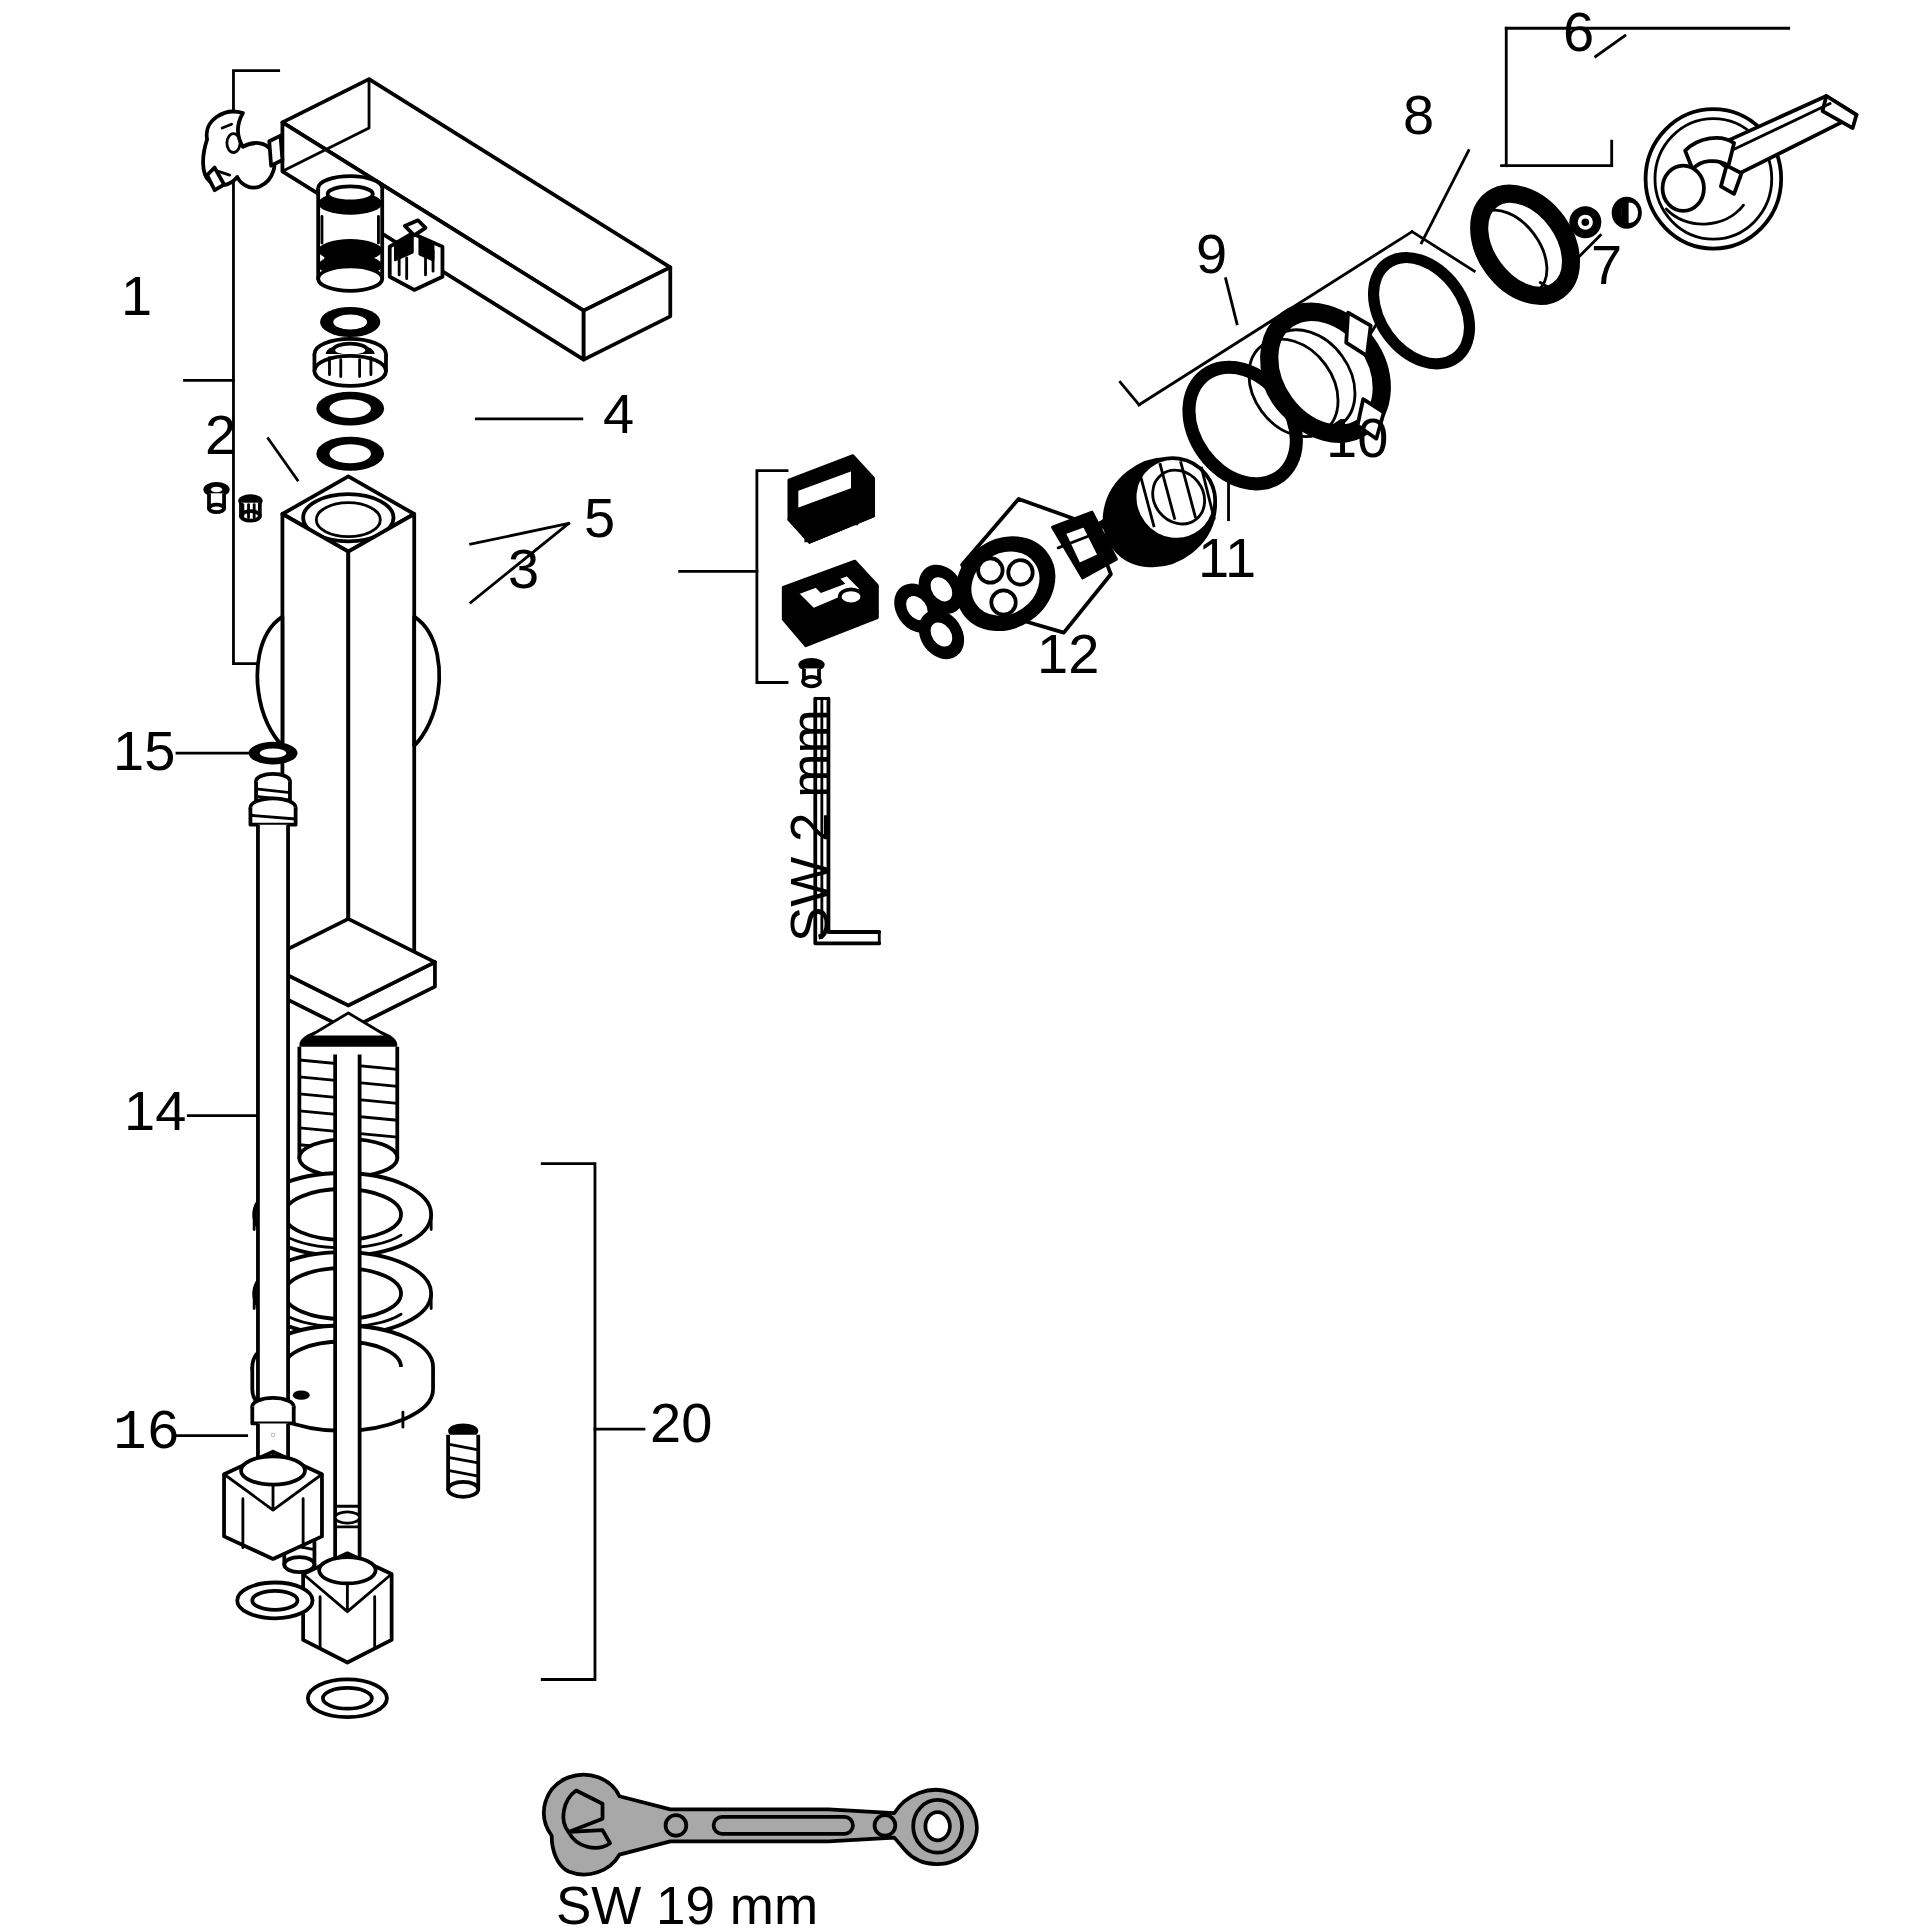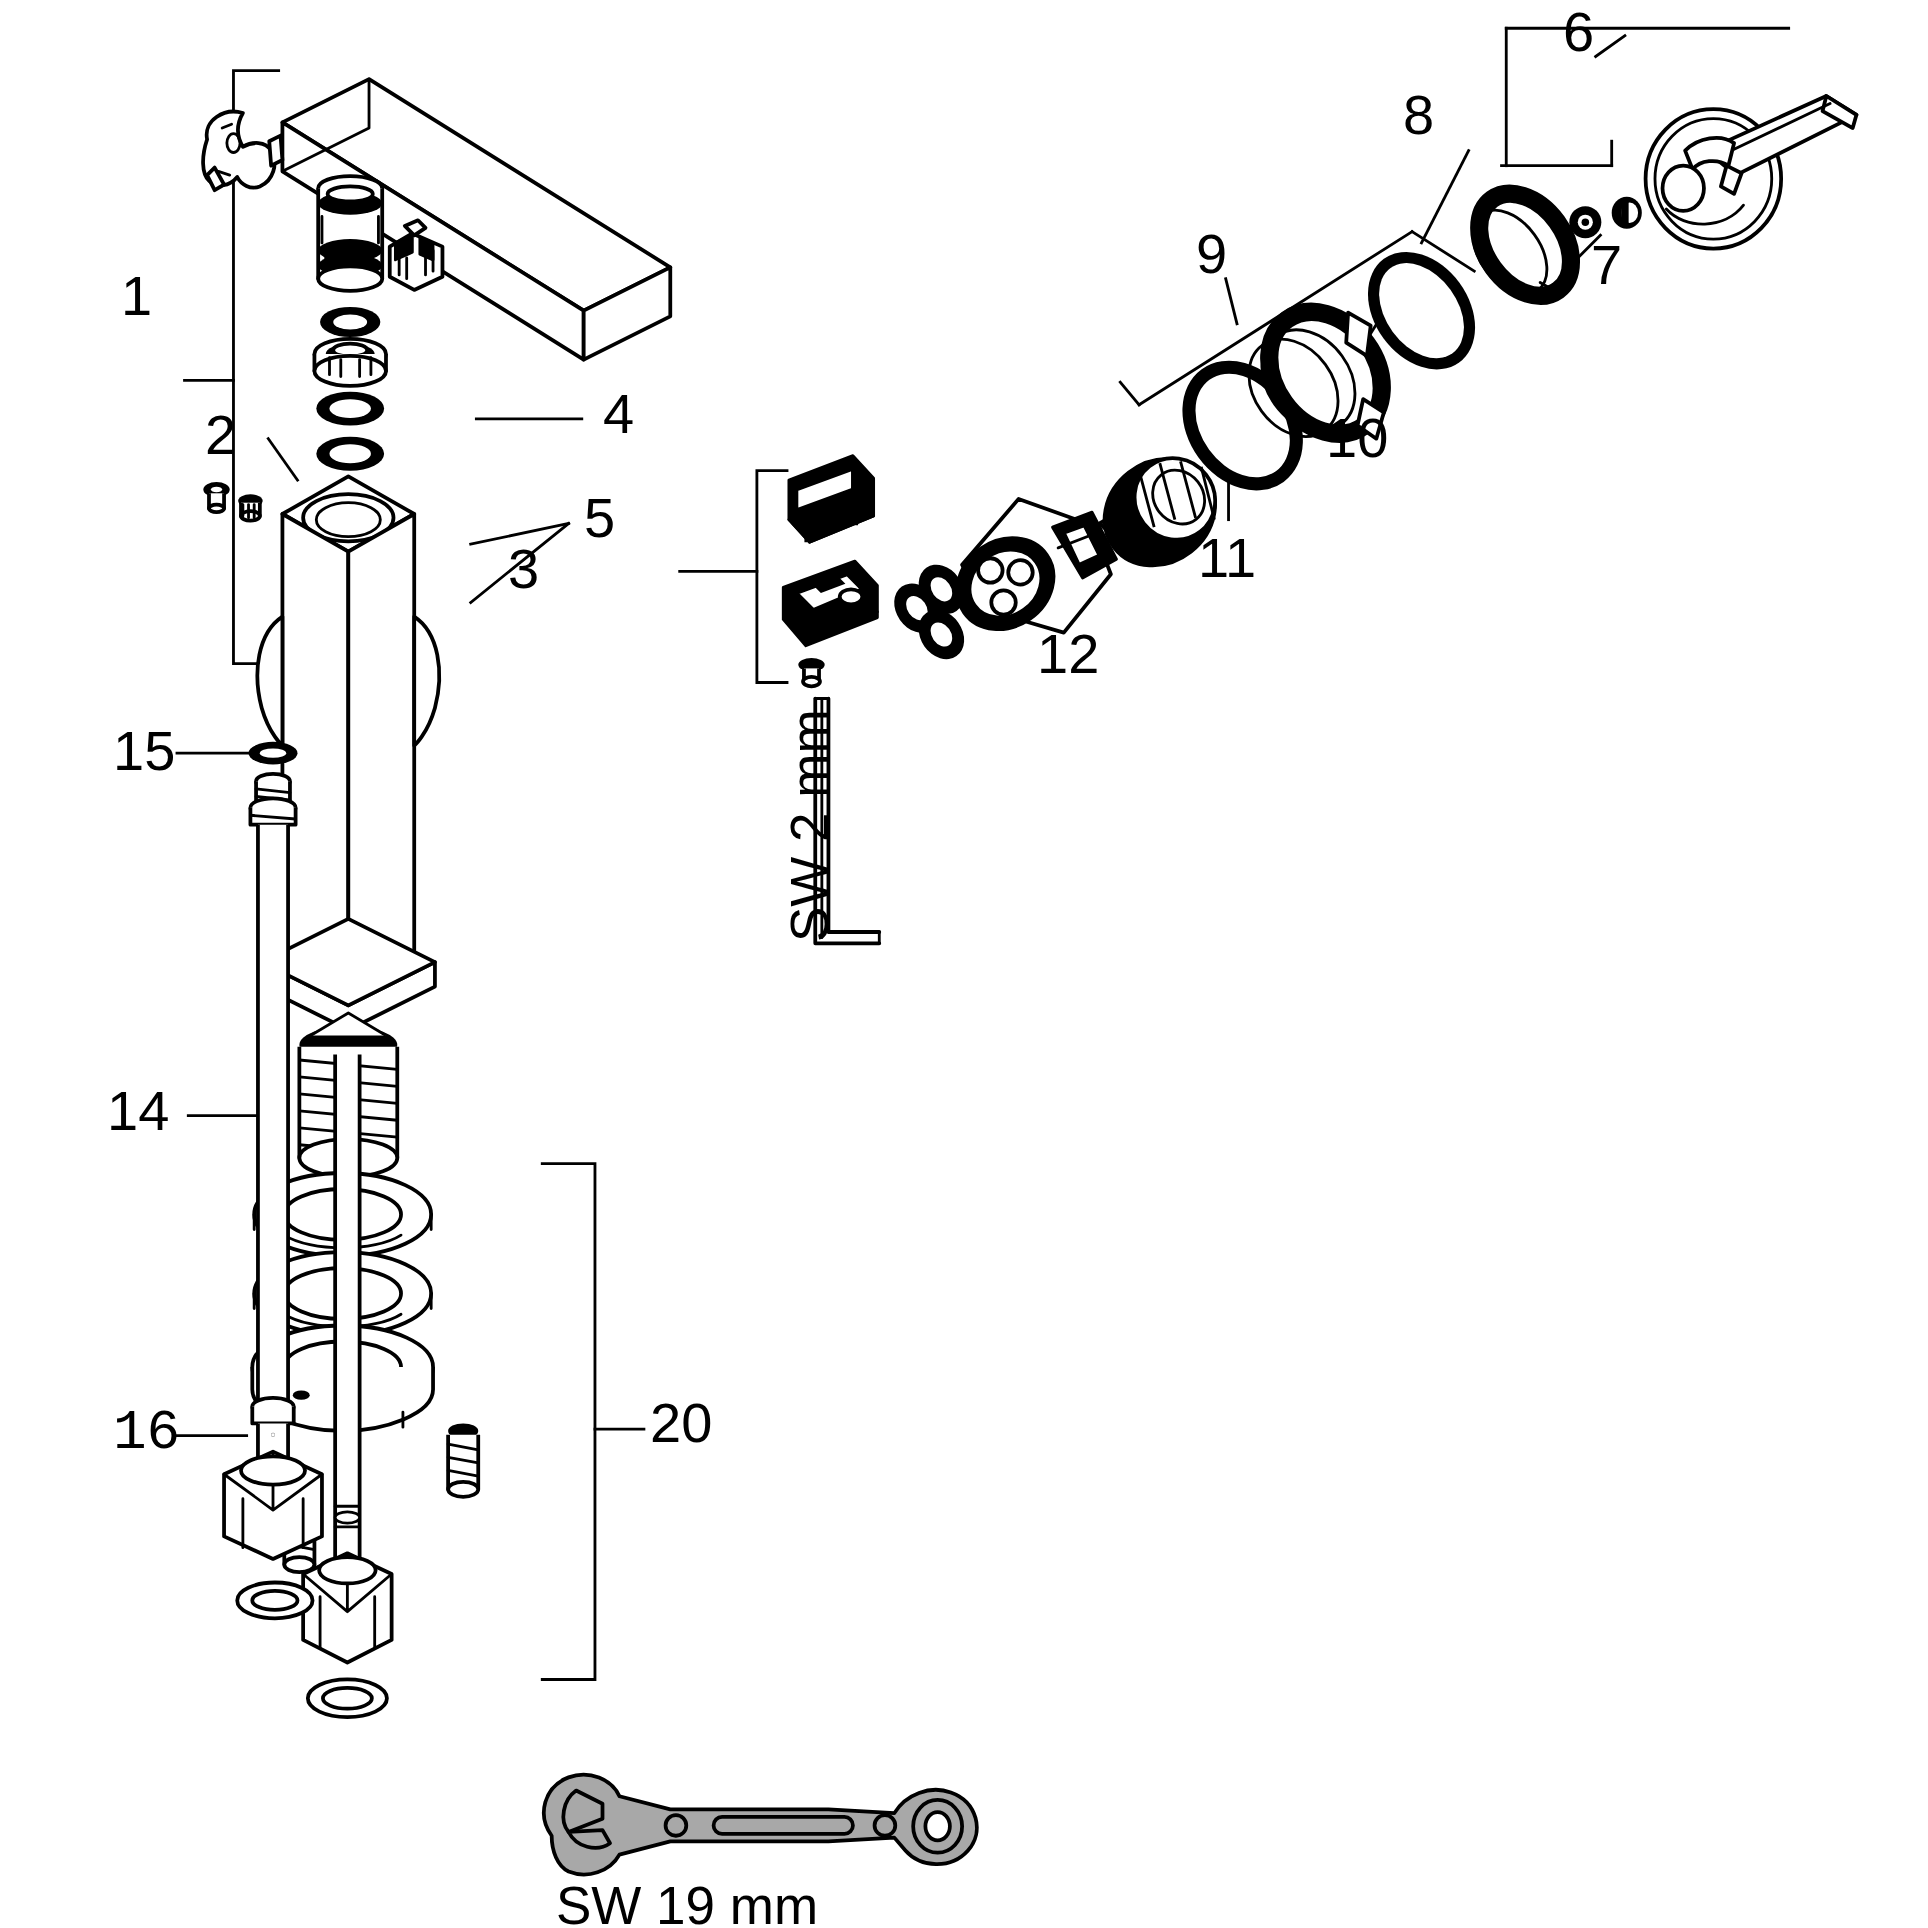--- a/index.html
+++ b/index.html
@@ -452,21 +452,21 @@
   <div class="lbl" style="left:603px;  top:386px;">4</div>
   <div class="lbl" style="left:584px;  top:490px;">5</div>
   <div class="lbl" style="left:1563px; top:3.8px;">6</div>
   <div class="lbl" style="left:1591px; top:237px;">7</div>
   <div class="lbl" style="left:1403px; top:87px;">8</div>
   <div class="lbl" style="left:1196px; top:226px;">9</div>
   <div class="lbl" style="left:1318px; top:410px;margin-left:8px;">10</div>
   <div class="lbl" style="left:1198px; top:530px;">11</div>
   <div class="lbl" style="left:989px; top:626px;margin-left:48px;">12</div>
   <div class="lbl" style="left:650px;  top:1395px;">20</div>
-  <div class="lbl" style="left:107px;  top:1083px;">14</div>
+  <div class="lbl" style="left:124px;  top:1083px;">14</div>
   <div class="lbl" style="left:113px;  top:723px;text-align:right;">15</div>
   <div class="lbl" style="left:113px;  top:1405px;font-family:Liberation Mono, monospace;">16</div>
 
   <div class="toolcap rot" style="left:783px; top:942px;">SW 2 mm</div>
   <div class="toolcap" style="left:556px; top:1879px;">SW 19 mm</div>
 
 </div>
 
 
 </body></html>

